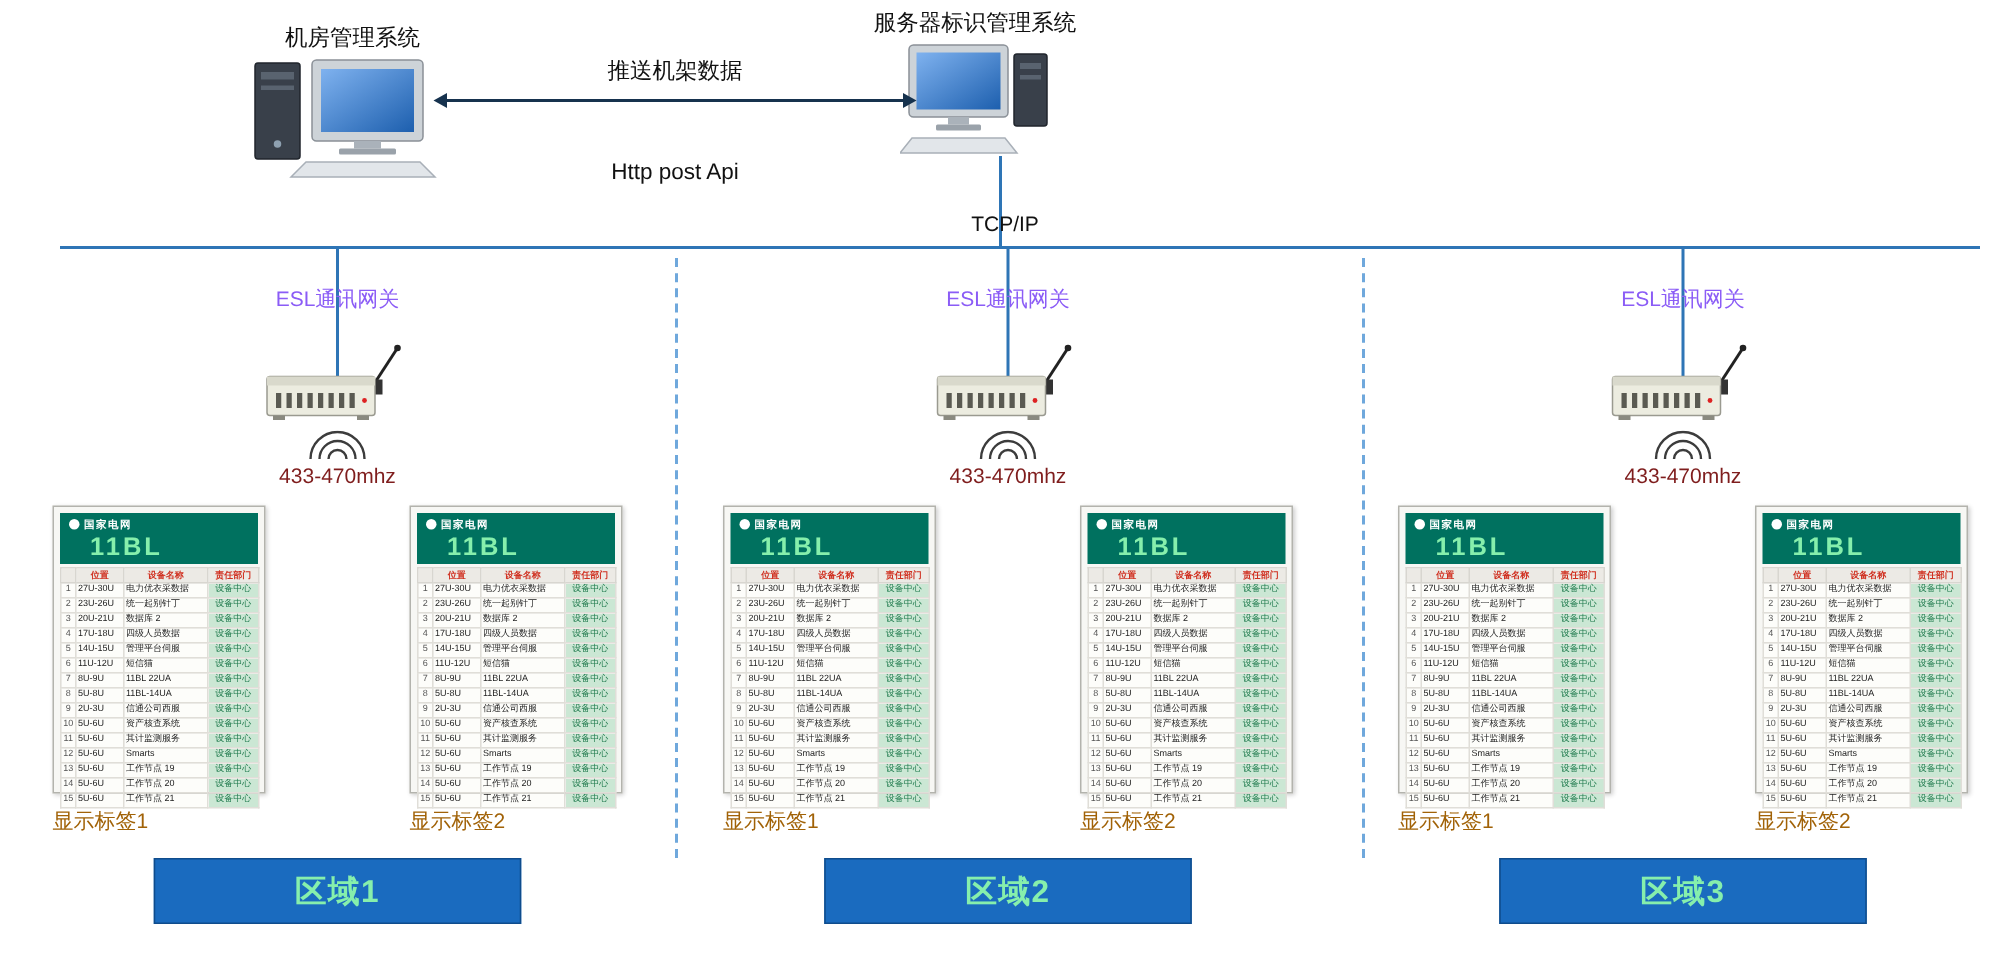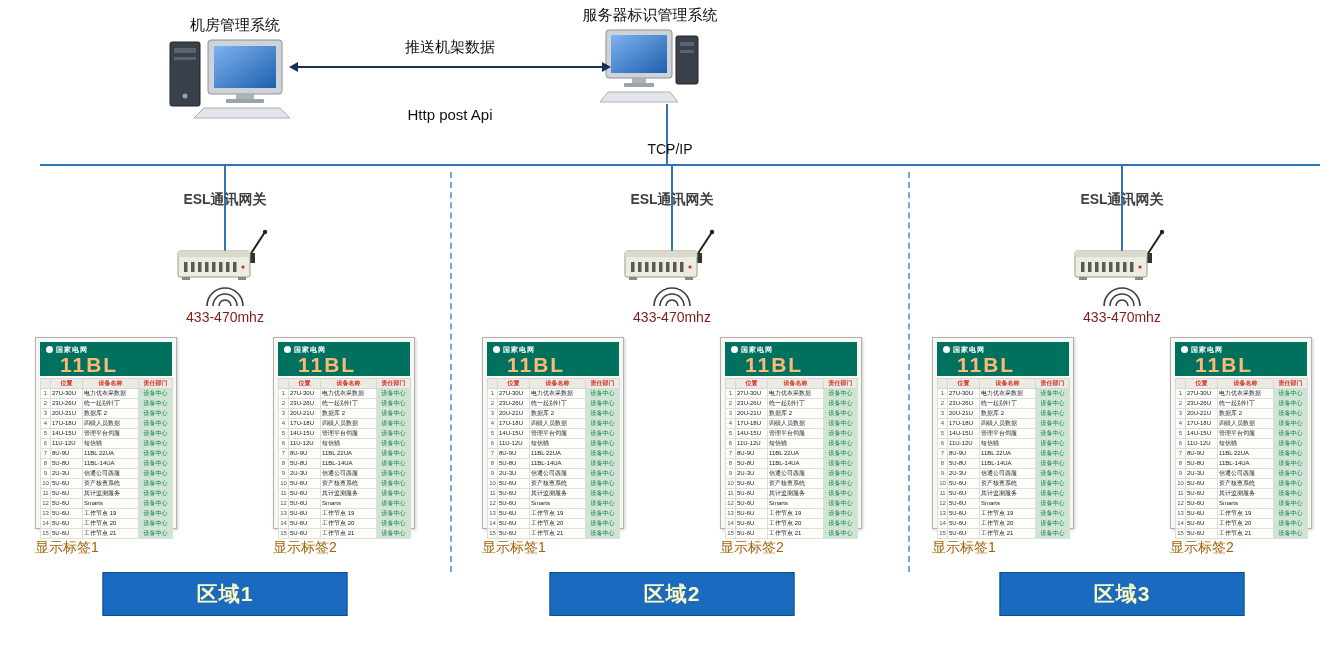--- a/index.html
+++ b/index.html
@@ -21,44 +21,44 @@
   #tcp-label{left:600px;top:141px;width:140px;text-align:center;font-size:14px;}
   #bus{position:absolute;left:40px;top:164px;width:1280px;height:2px;background:var(--bus,#2E75B6);}
   .separator{position:absolute;top:172px;height:400px;width:0;border-left:2px dashed var(--separator,#6FA8DC);}
   #sep-1{left:450px;}
   #sep-2{left:908px;}
   .zone{position:absolute;top:165px;width:420px;height:465px;}
   #zones .zone:nth-child(1){left:15px;}
   #zones .zone:nth-child(2){left:462px;}
   #zones .zone:nth-child(3){left:912px;}
   .drop-line{position:absolute;left:50%;margin-left:-1px;top:0;width:2px;height:86px;background:var(--bus,#2E75B6);}
-  .gw-label{position:absolute;top:26px;width:100%;text-align:center;font-size:14px;color:#404040;font-weight:bold;}
+  .gw-label{position:absolute;top:26px;width:100%;text-align:center;font-size:14px;color:#8b5cf6;}
   .gateway{position:absolute;top:64px;left:50%;transform:translateX(-50%);width:110px;height:60px;}
   .waves{position:absolute;top:122px;left:50%;transform:translateX(-50%);width:48px;height:20px;}
   .freq{position:absolute;top:144px;width:100%;text-align:center;font-size:14px;color:#7f1d1d;}
   .cards{position:absolute;top:172px;left:0;right:0;display:flex;justify-content:space-between;padding:0 20px;box-sizing:border-box;}
   .esl-card{width:142px;height:192px;background:#f7f7f4;border:1px solid #b3b3ad;box-shadow:1px 1px 3px rgba(0,0,0,.2);padding:4px;box-sizing:border-box;}
   .esl-header{background:var(--esl-header-bg,#00715F);height:34px;padding:3px 6px 0;box-sizing:border-box;}
   .esl-brand-row{display:flex;align-items:center;gap:3px;height:9px;}
   .esl-logo{width:7px;height:7px;border-radius:50%;background:#fff;flex:0 0 auto;}
   .esl-brand{color:#fff;font-size:7px;font-weight:bold;letter-spacing:1px;white-space:nowrap;}
-  .esl-model{color:#fdba74;font-size:21px;font-weight:bold;letter-spacing:2px;padding-left:14px;line-height:21px;}
+  .esl-model{color:#86efac;font-size:17px;font-weight:bold;letter-spacing:2px;padding-left:14px;line-height:21px;}
   .esl-body{padding-top:2px;}
   .esl-table{width:100%;border-collapse:collapse;table-layout:fixed;}
   .esl-table col.c-num{width:10px;}
   .esl-table col.c-pos{width:32px;}
   .esl-table col.c-name{width:56px;}
   .esl-table col.c-dept{width:34px;}
   .esl-table th{color:var(--table-header-text,#D03020);font-size:6px;font-weight:bold;background:#eceae5;border:1px solid #d8d6d0;height:9px;padding:0;white-space:nowrap;overflow:hidden;}
   .esl-table td{font-size:6px;line-height:9px;height:9px;padding:0 1px;border:1px solid #e0ded8;background:#fdfdfa;color:#222;white-space:nowrap;overflow:hidden;}
   .esl-table td.num{text-align:center;color:#555;}
   .esl-table td.dept{background:var(--dept-cell-bg,#CBE7D4);color:var(--dept-cell-text,#1F7A4D);text-align:center;}
   .display-row{position:absolute;top:374px;left:0;right:0;display:flex;justify-content:space-between;padding:0 20px;box-sizing:border-box;}
   .display-row .dlabel{width:142px;text-align:left;font-size:14px;color:#a16207;}
-  .zone-box{position:absolute;top:407px;left:50%;transform:translateX(-50%);width:245px;height:44px;background:var(--zone-box-bg,#1A6BBF);border:1px solid #0f4c8c;color:#fef9c3;font-size:21px;font-weight:bold;display:flex;align-items:center;justify-content:center;box-sizing:border-box;letter-spacing:1px;}
+  .zone-box{position:absolute;top:407px;left:50%;transform:translateX(-50%);width:245px;height:44px;background:var(--zone-box-bg,#1A6BBF);border:1px solid #0f4c8c;color:#86efac;font-size:21px;font-weight:bold;display:flex;align-items:center;justify-content:center;box-sizing:border-box;letter-spacing:1px;}
 </style>
 </head>
 <body>
 
 <div id="canvas">
 
   <div id="left-sys-label" class="lbl sys-label">机房管理系统</div>
   <div id="right-sys-label" class="lbl sys-label">服务器标识管理系统</div>
 
   <svg id="left-computer" viewBox="0 0 128 84">

